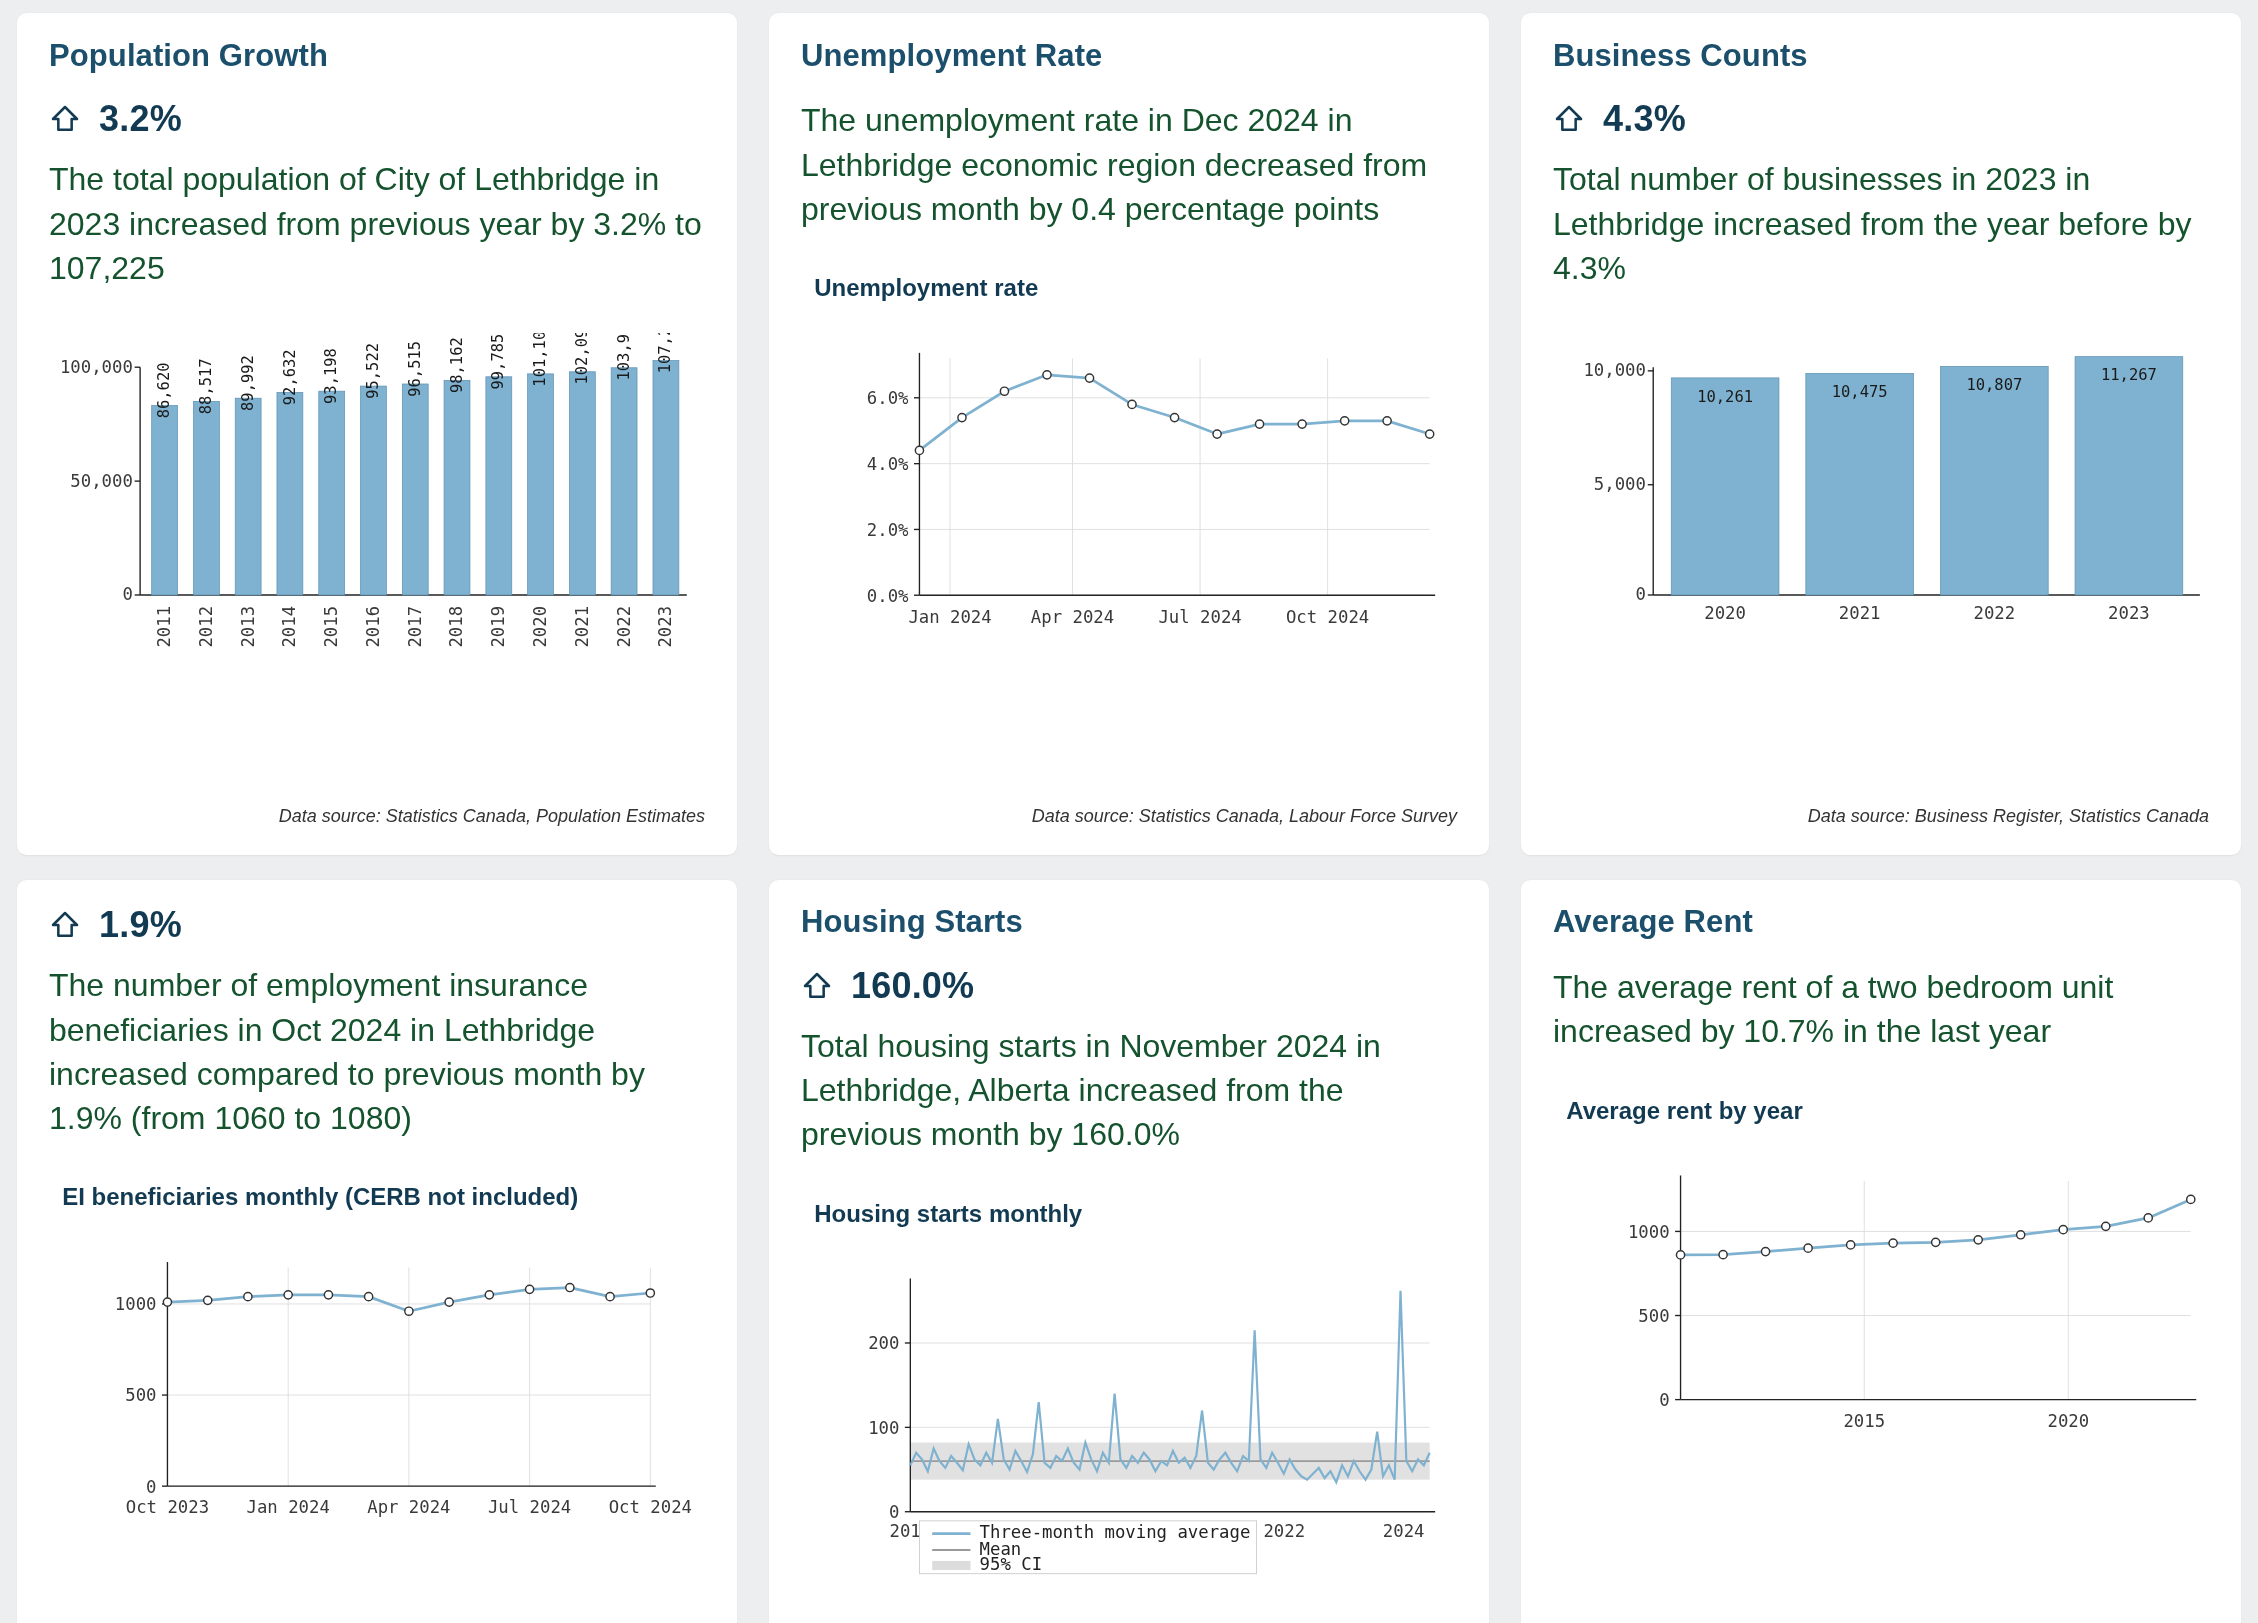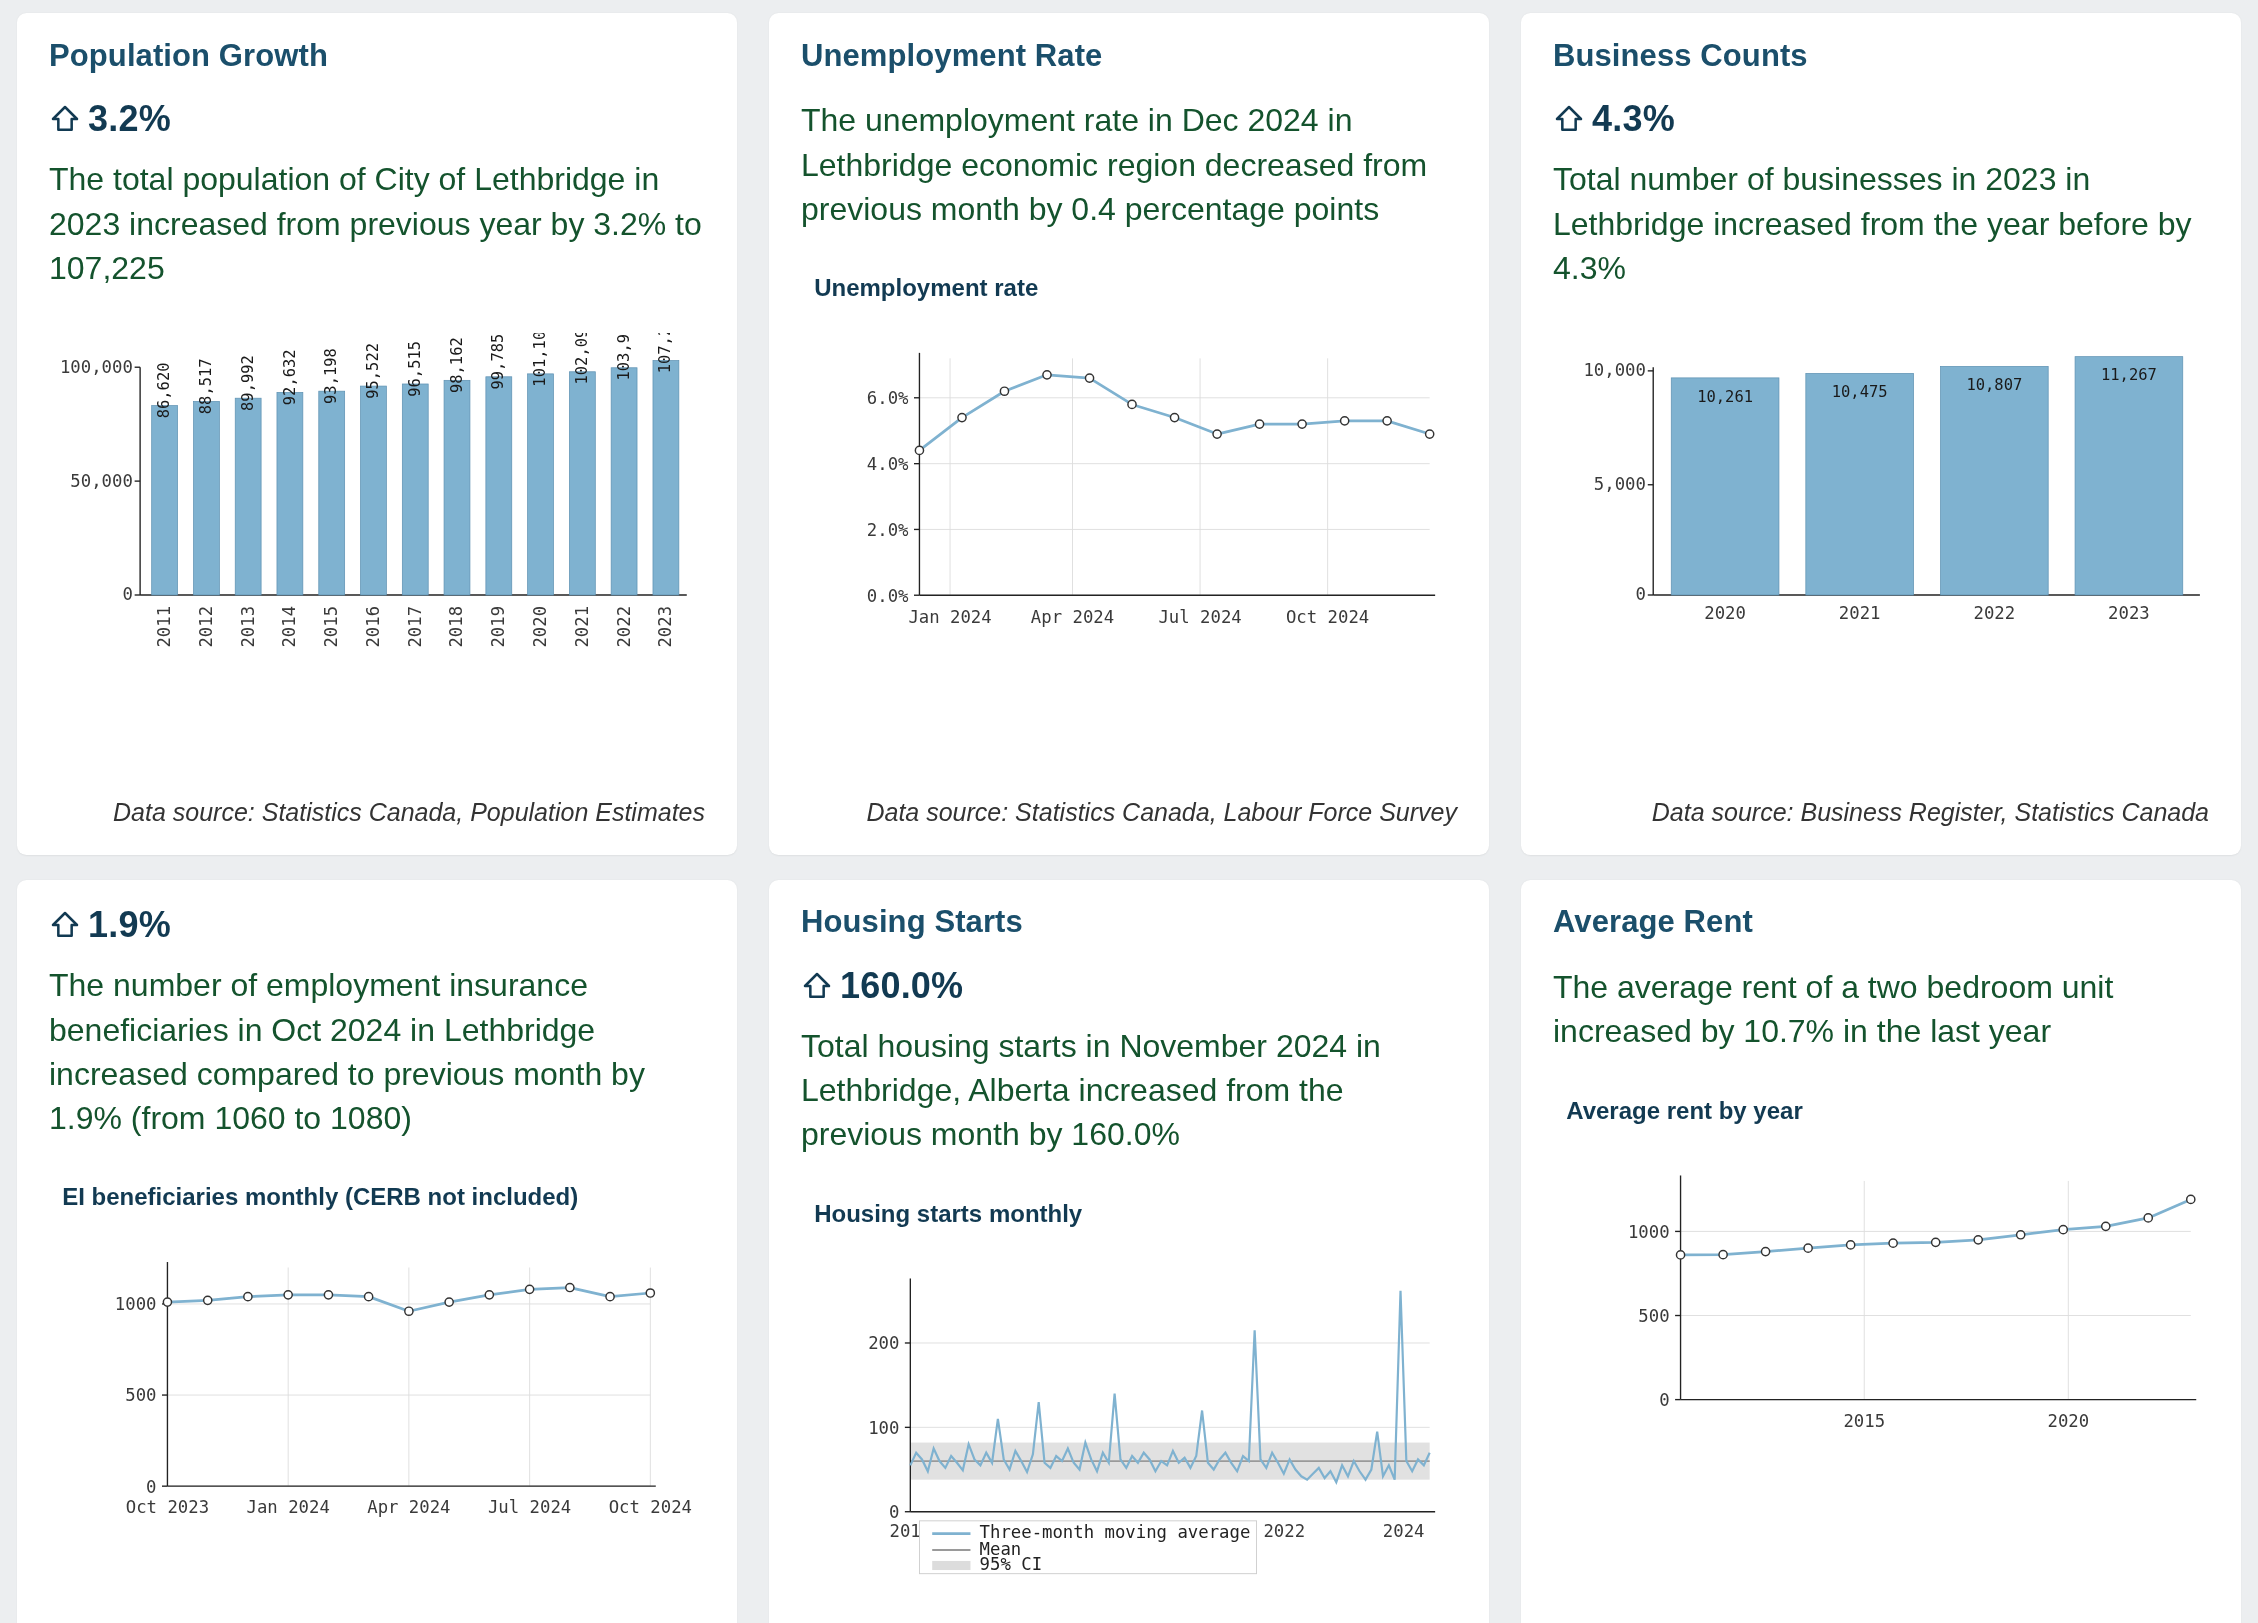--- a/index.html
+++ b/index.html
@@ -30,21 +30,21 @@
   .card-title {
     color: #1b4f6b;
     font-size: 31px;
     font-weight: 700;
     margin: 0 0 24.6px 0;
     letter-spacing: 0.1px;
   }
   .stat-row {
     display: flex;
     align-items: center;
-    gap: 7px;
+    gap: 18px;
     margin-bottom: 17px;
   }
   .arrow-up {
     width: 32px; height: 32px;
     display: inline-block;
     position: relative;
   }
   .arrow-up svg { display: block; }
   .stat-value {
     color: #123a52;
@@ -68,21 +68,21 @@
   .chart-title {
     color: #123a52;
     font-size: 24px;
     font-weight: bold;
     margin: 0 0 13.2px 0;
     padding-left: 13.2px;
   }
   .chart-area { flex: 1; position: relative; }
   .source {
     font-style: italic;
-    font-size: 25px;
+    font-size: 18px;
     color: #333;
     text-align: right;
     margin-top: 3px;
   }
   svg text { font-family: "DejaVu Sans Mono", monospace; }
   .axlabel { font-size: 19px; fill: #3a3a3a; }
   .barlabel { font-size: 17px; fill: #1a1a1a; font-family: "DejaVu Sans Mono", monospace; }
   .legend-box { font-family: "DejaVu Sans Mono", monospace; font-size: 19px; fill: #222; }
 </style>
 </head>

